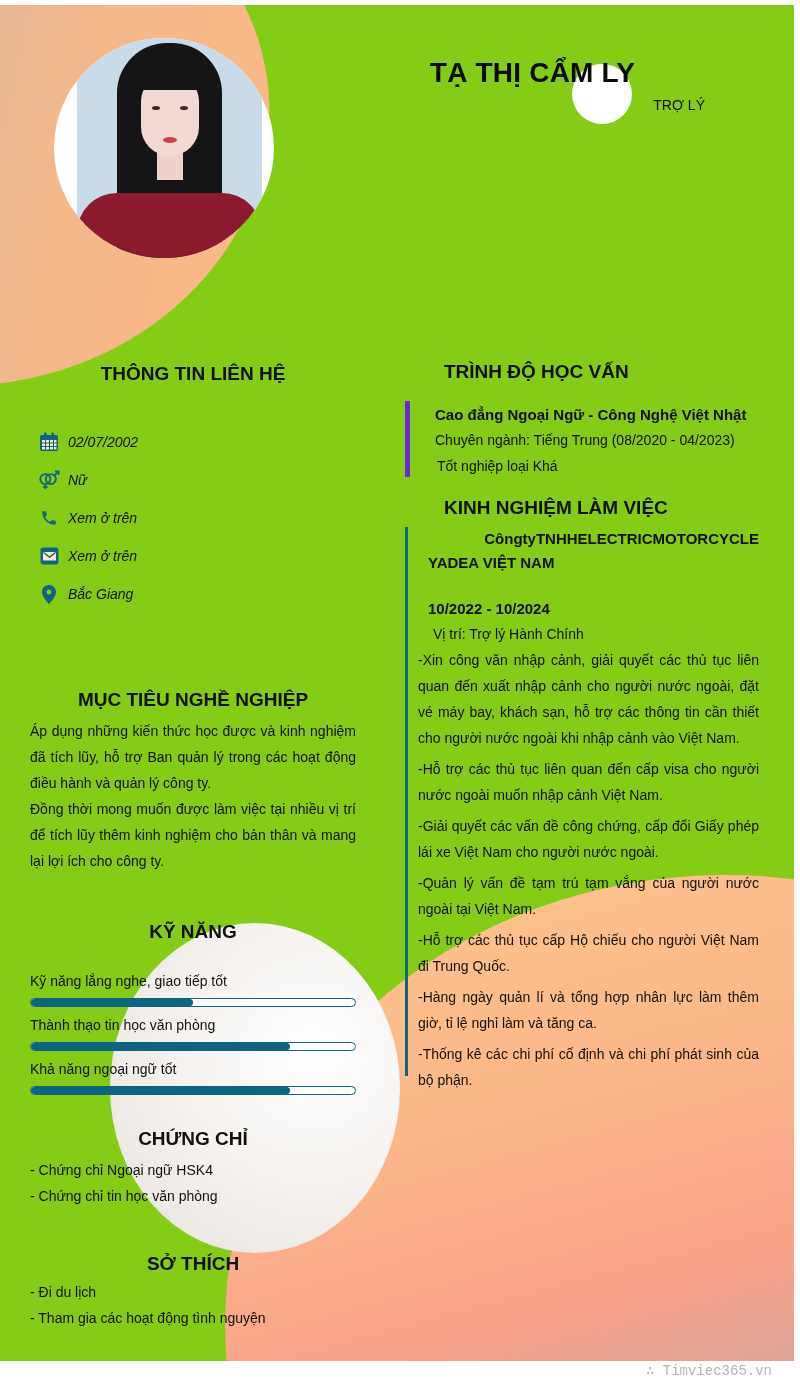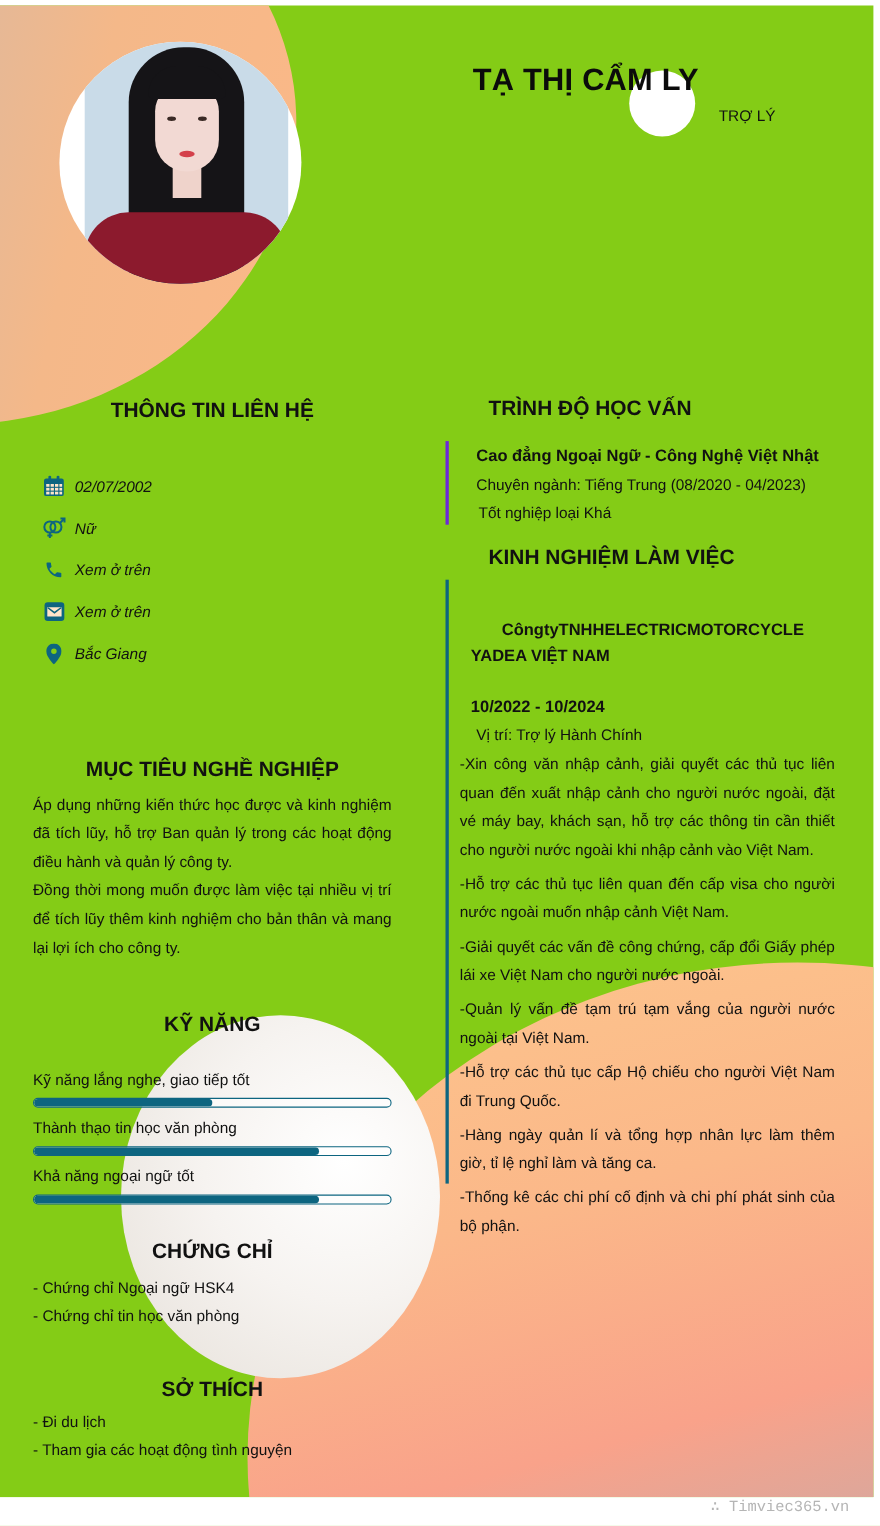--- a/index.html
+++ b/index.html
@@ -95,35 +95,35 @@
       margin-top: 7px; height: 9px; border: 1.5px solid #0d6580; border-radius: 6px;
       background: rgba(255,255,255,0.55); position: relative; overflow: hidden;
     }
     .skill-fill { position: absolute; left: 0; top: 0; bottom: 0; background: #0d6580; border-radius: 6px; }
 
     .list { position: absolute; left: 30px; font-size: 14px; line-height: 26px; color: #111; }
 
     
     .edu-block {
       position: absolute; left: 405px; top: 396px; width: 360px; height: 76px;
-      border-left: 3px solid #6d28d9; padding-left: 25px;
+      border-left: 5px solid #6d28d9; padding-left: 25px;
     }
     .edu-school { font-size: 15px; font-weight: bold; margin-top: 2px; height: 24px; line-height: 24px; }
     .edu-line { font-size: 14px; height: 26px; line-height: 26px; }
     .edu-line.indent { padding-left: 2px; }
 
     .exp-block {
       position: absolute; left: 405px; top: 522px; width: 360px; height: 549px;
       border-left: 3px solid #0d6580; padding-left: 10px;
     }
     .exp-company {
       font-size: 15px; font-weight: bold; line-height: 24px; padding-left: 10px; padding-right: 6px;
       text-align: justify; text-align-last: left; word-spacing: 0px;
     }
-    .exp-company .line1 { display: flex; justify-content: center; margin-top: 34px; }
+    .exp-company .line1 { display: flex; justify-content: flex-end; }
     .exp-dates { font-size: 15px; font-weight: bold; line-height: 24px; padding-left: 10px; margin-top: 22px; }
     .exp-role { font-size: 14px; line-height: 26px; padding-left: 15px; }
     .exp-duties { padding-right: 6px; }
     .exp-duty { font-size: 14px; line-height: 26px; text-align: justify; margin-bottom: 5px; }
 
     .watermark {
       position: absolute; right: 28px; top: 1362px; font-family: "Liberation Mono", "DejaVu Sans Mono", monospace;
       font-size: 14px; color: #b5b5b5;
     }
   </style>

